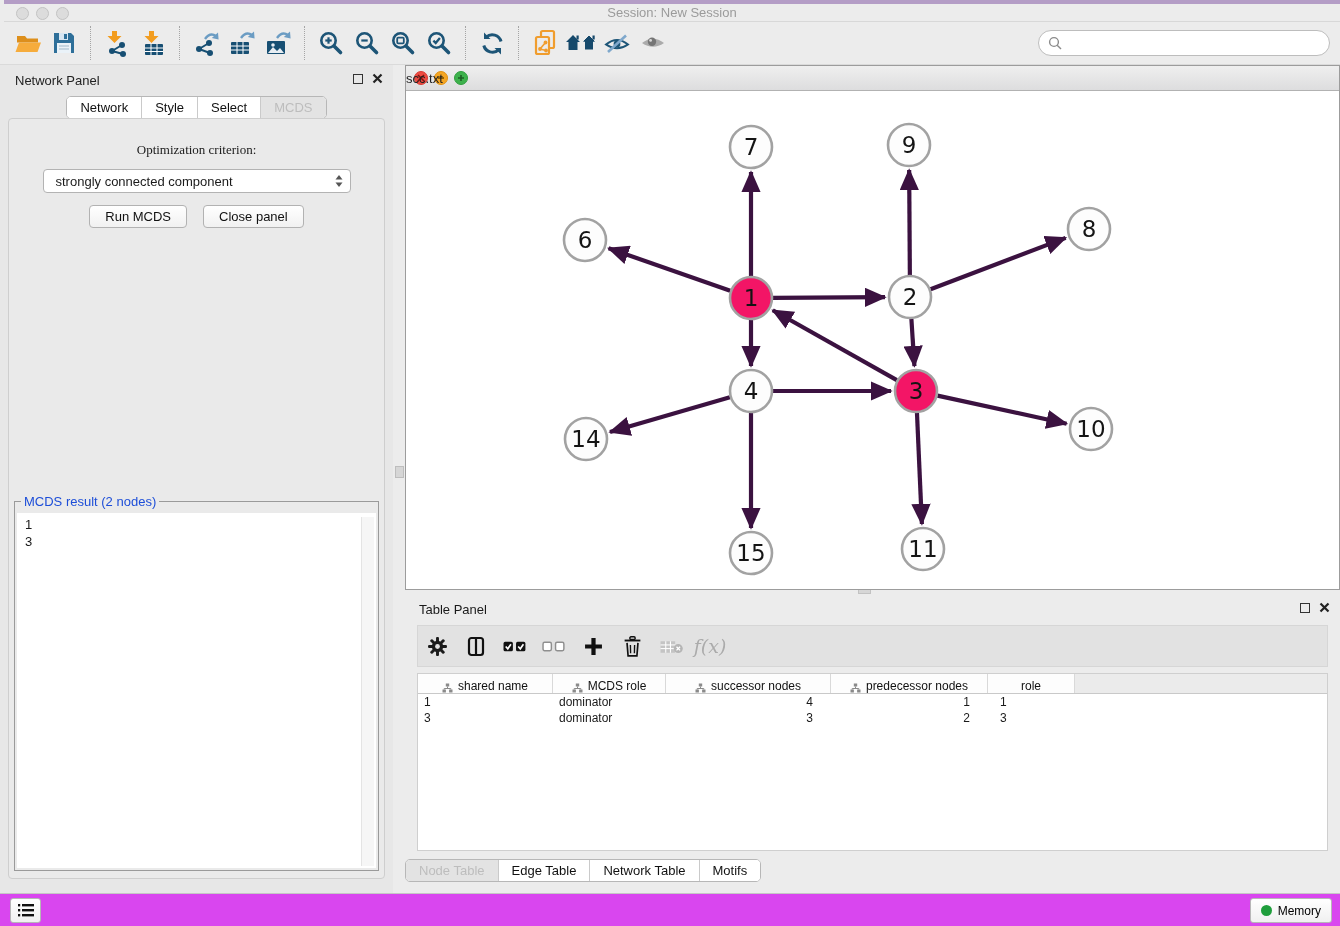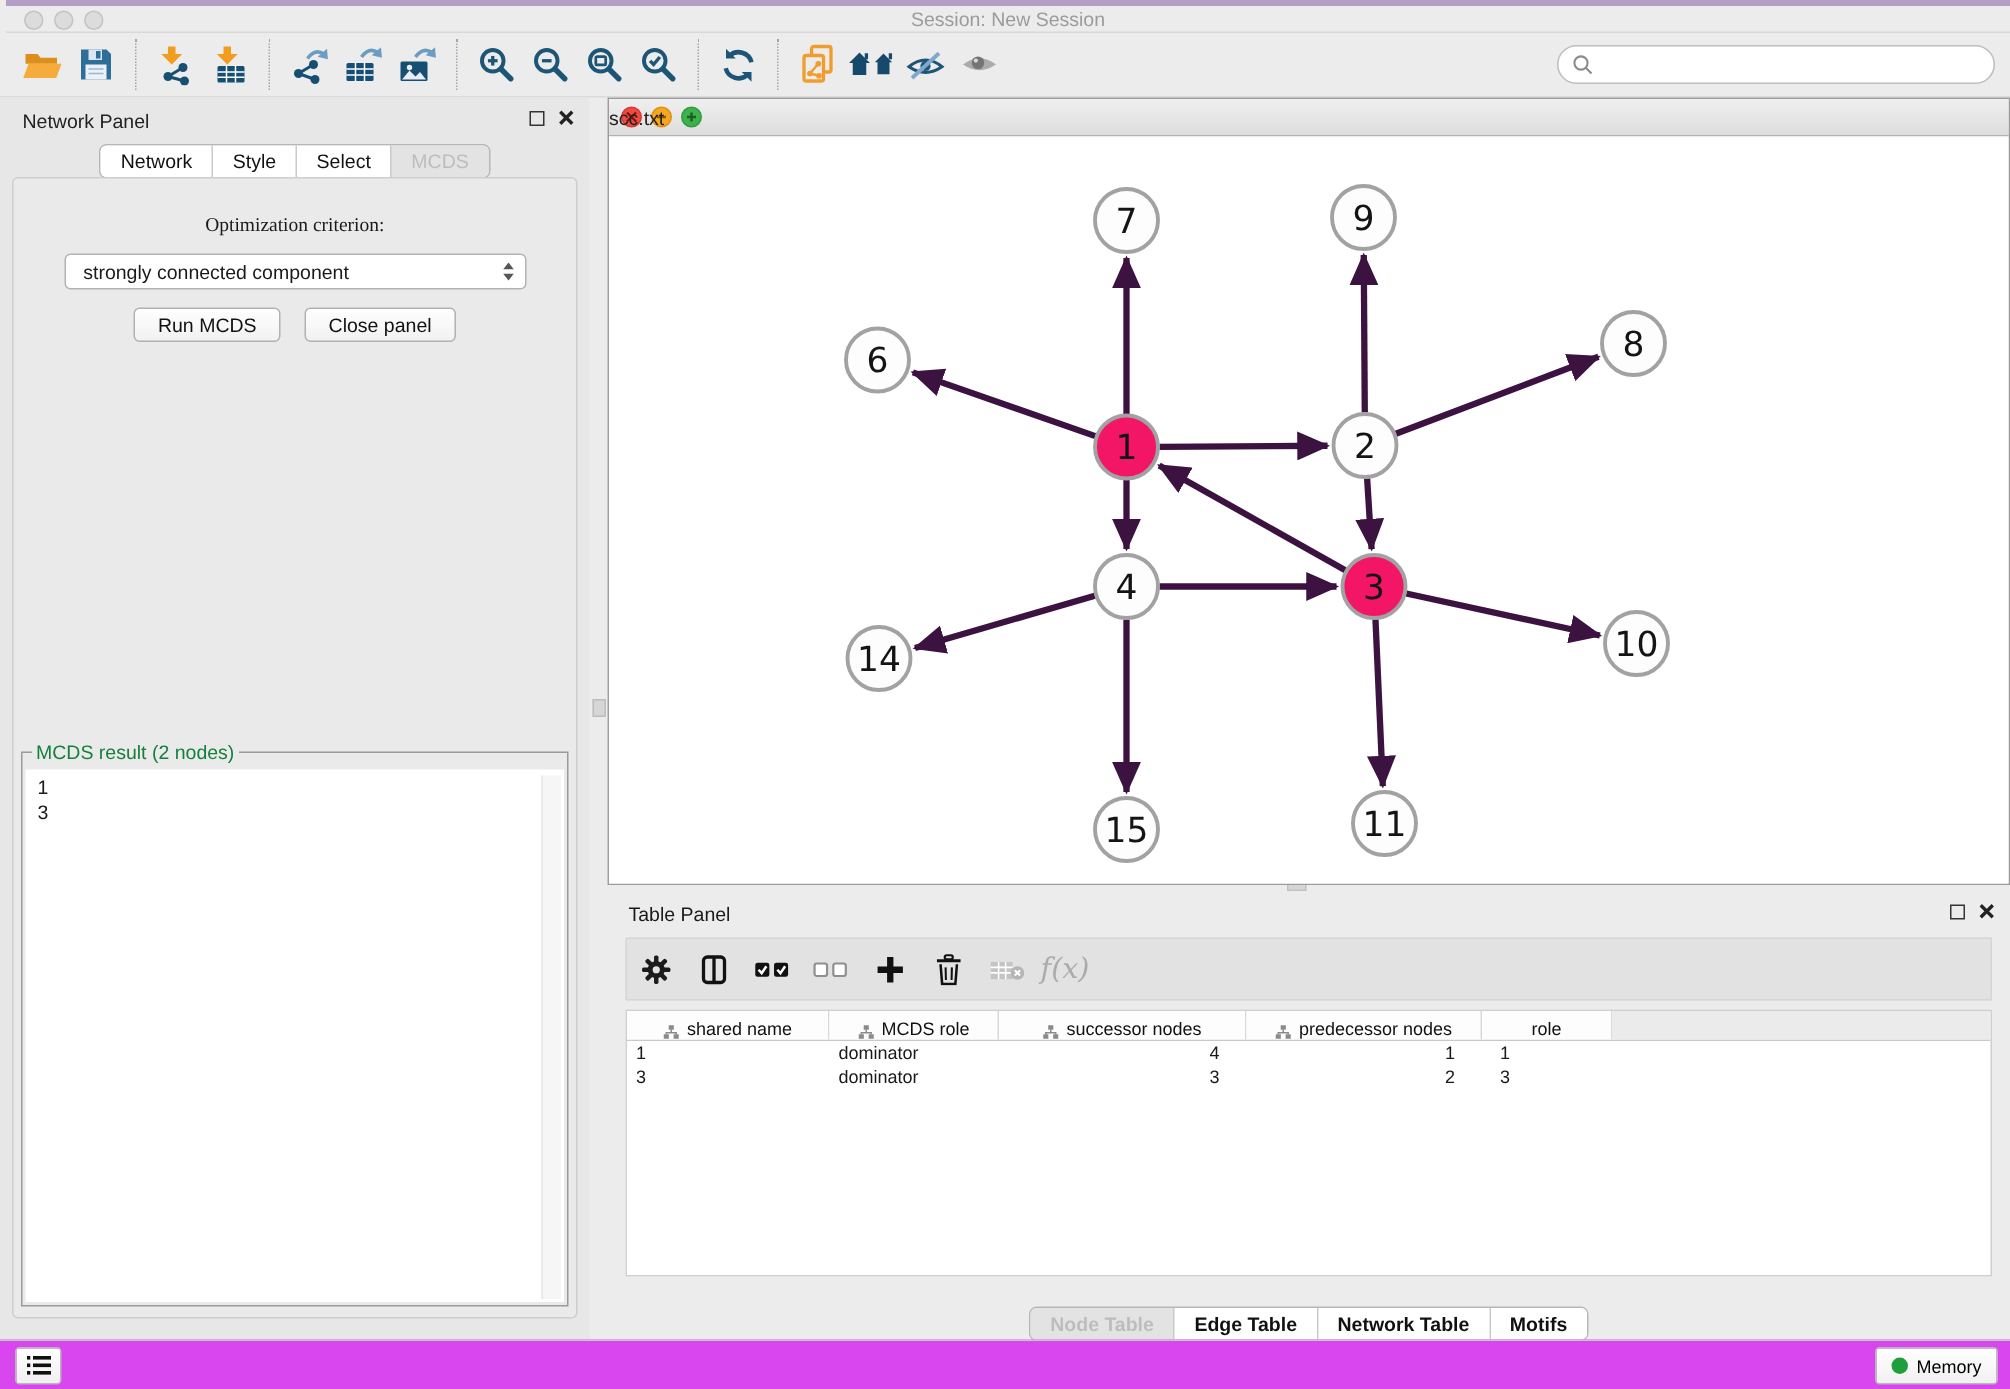--- a/index.html
+++ b/index.html
@@ -31,21 +31,21 @@
   .segment { padding:3px 13px; font-size:13px; color:#111; border-left:1px solid #cacaca; background:#fff; cursor:default; }
   .segment:first-child { border-left:none; }
   .segment.selected { background:#e3e3e3; color:#bdbdbd; }
   .tab-pane { position:absolute; top:53px; left:8px; right:8px; bottom:14px; background:#eaeaea; border:1px solid #cecece; border-radius:4px; }
   .opt-label { margin-top:23px; text-align:center; font-size:13px;font-family:Liberation Serif, serif; }
   .dropdown { margin:11px auto 0; width:308px; height:24px; background:#fff; border:1px solid #b3b3b3; border-radius:4px; display:flex; align-items:center; padding:0 6px 0 12px; font-size:13px; }
   .dropdown .dd-text { flex:1; }
   .btn-row { margin-top:12px; display:flex; justify-content:center; gap:16px; }
   .mac-btn { background:linear-gradient(#ffffff,#f1f1f1); border:1px solid #b2b2b2; border-radius:4px; padding:3px 15px; font-size:13px; font-family:"Liberation Sans",sans-serif; color:#111; cursor:default; }
   fieldset.result-fs { position:absolute; left:5px; right:5px; top:375px; bottom:7px; border:1px solid #9a9a9a; padding:2px; }
-  fieldset.result-fs legend { font-size:13px; padding:0 3px; margin-left:4px; color:#15803d; }
+  fieldset.result-fs legend { font-size:13px; padding:0 3px; margin-left:4px; color:#1d4ed8; }
   .result-box { position:absolute; left:2px; right:2px; top:4px; bottom:2px; background:#fff; font-size:13px; line-height:17px; padding:3px 0 0 8px; }
   .result-scroll { position:absolute; right:2px; top:4px; bottom:2px; width:13px; background:#f6f6f6; border-left:1px solid #e4e4e4; }
 
   
   .vsplit-handle { position:absolute; left:395px; top:466px; width:9px; height:12px; background:#d6d6d6; border:1px solid #bdbdbd; }
   .hsplit-handle { position:absolute; left:858px; top:587px; width:13px; height:7px; background:#d6d6d6; border:1px solid #c2c2c2; }
 
   
   .network-window { position:absolute; left:405px; top:65px; width:935px; height:525px; background:#fff; border:1px solid #9c9c9c; }
   .net-titlebar { position:relative; height:25px; background:linear-gradient(#efefef,#ddddde); border-bottom:1px solid #b2b2b2; }
@@ -66,21 +66,21 @@
   .fx { font-family:"DejaVu Serif", serif; font-style:italic; font-size:19px; color:#ababab; }
   .data-table { position:absolute; left:12px; right:12px; top:78px; height:178px; background:#fff; border:1px solid #cfcfcf; overflow:hidden; }
   .t-head, .t-row { display:grid; grid-template-columns:135px 113px 165px 157px 87px 1fr; }
   .t-head { height:20px; border-bottom:1px solid #c9c9c9; }
   .th-cell { display:flex; align-items:flex-end; justify-content:center; gap:5px; font-size:12px; color:#111; border-right:1px solid #d9d9d9; background:#fdfdfd; }
   .th-filler { background:#ebebeb; border-right:none; }
   .t-row { height:16px; font-size:12px; align-items:center; }
   .td { padding:0 6px; white-space:nowrap; }
   .td.right { text-align:right; padding-right:18px; }
   .td.name-col { padding-left:12px; }
-  .bottom-tabs { position:absolute; left:0; right:0; top:276px; display:flex; justify-content:center;font-weight:bold; }
+  .bottom-tabs { position:absolute; left:0; right:0; top:264px; display:flex; justify-content:flex-start; }
 
   
   .statusbar { position:absolute; left:0; right:0; top:893px; height:33px; background:#d946ef; border-top:1px solid #c6c6c6; }
   .list-btn { position:absolute; left:10px; top:4px; width:31px; height:25px; background:linear-gradient(#fff,#f0f0f0); border:1px solid #b7b7b7; border-radius:3px; display:flex; align-items:center; justify-content:center; }
   .memory-btn { position:absolute; right:8px; top:4px; height:25px; background:linear-gradient(#fff,#f0f0f0); border:1px solid #b7b7b7; border-radius:3px; display:flex; align-items:center; gap:6px; padding:0 10px; font-size:12px; }
   .mem-dot { width:11px; height:11px; border-radius:50%; }
 </style>
 </head>
 <body>
 

